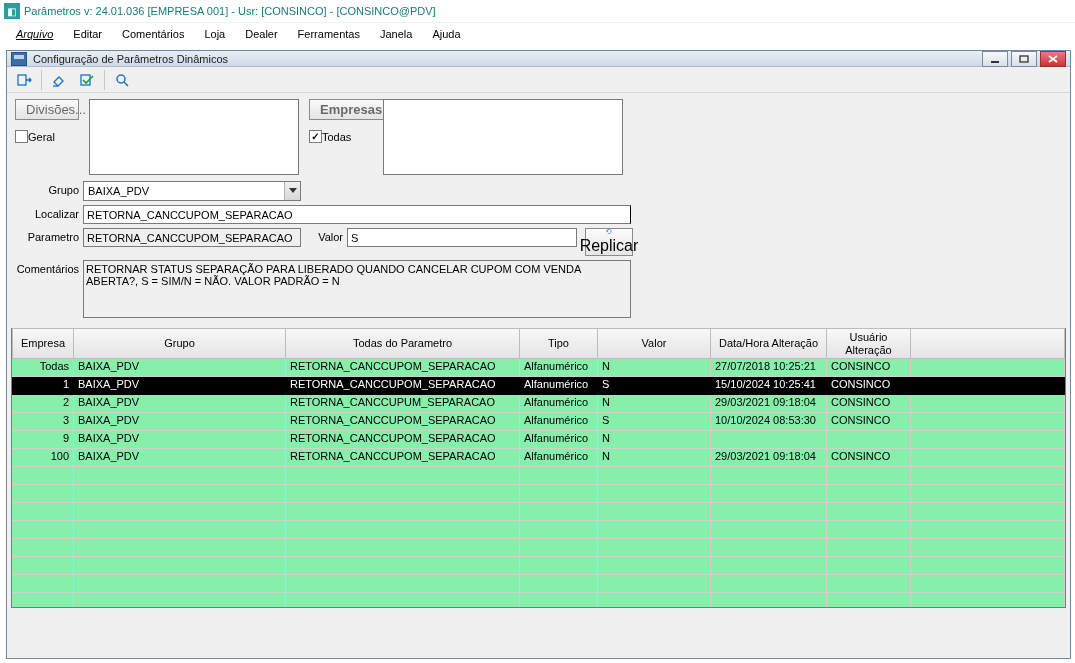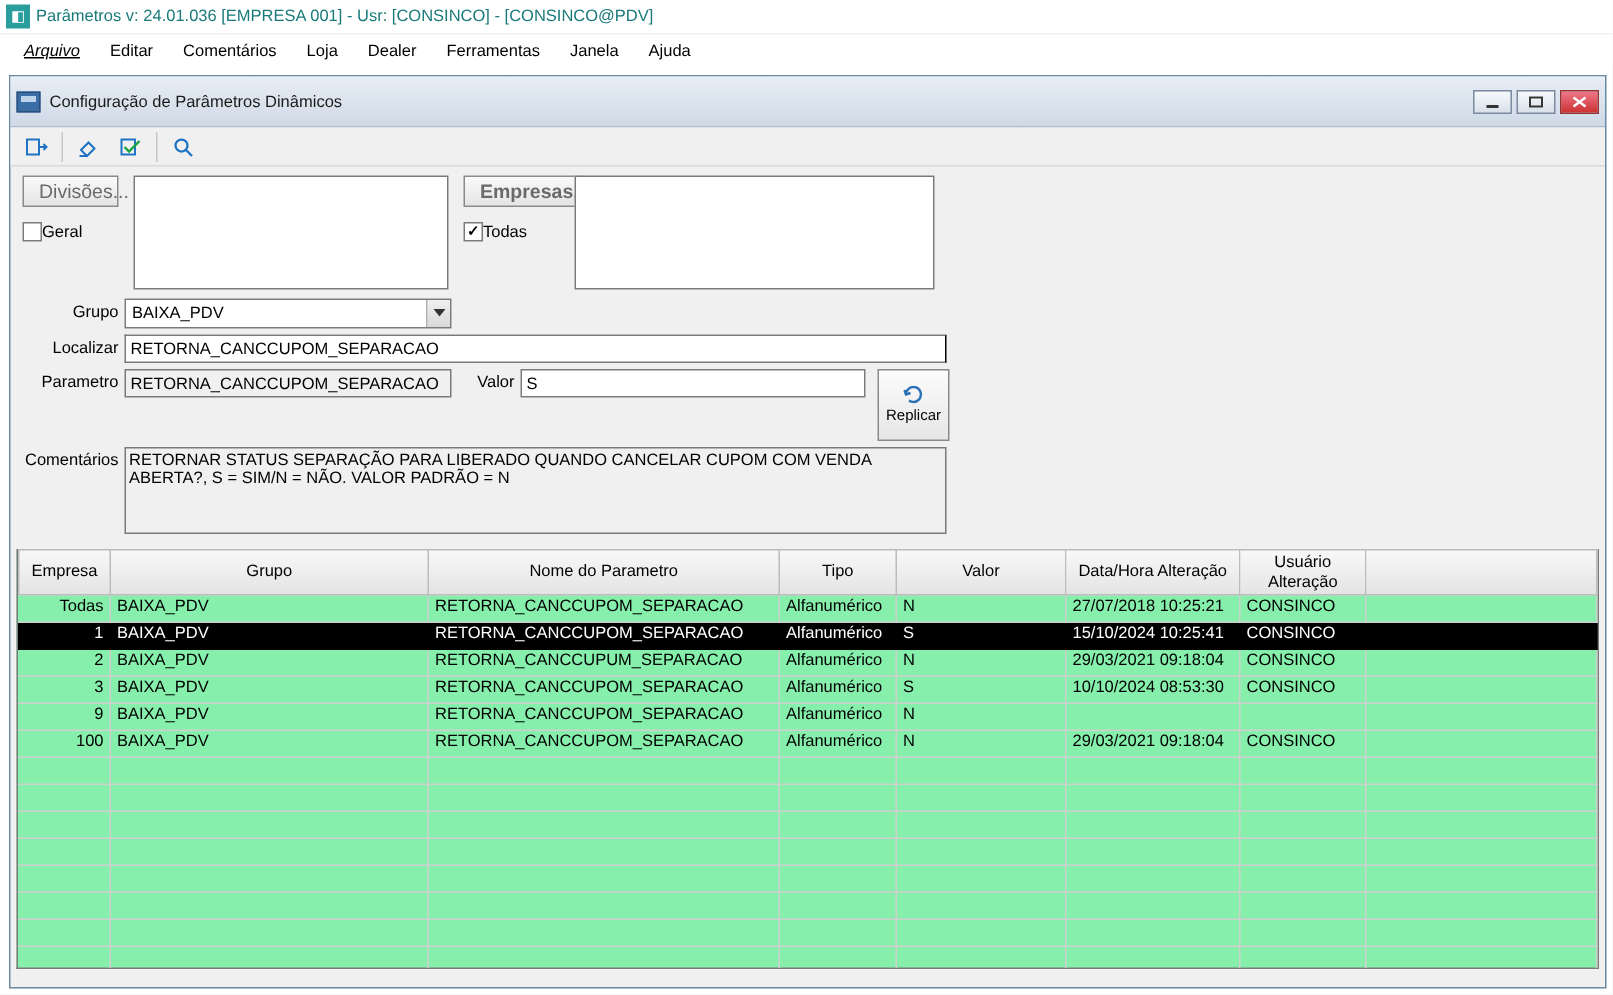--- a/index.html
+++ b/index.html
@@ -52,21 +52,21 @@
   left: 6px; right: 4px; top: 50px; bottom: 4px;
   background: #fff;
 }
 .inner-window {
   position: absolute;
   left: 0; top: 0; right: 0; bottom: 0;
   border: 1px solid #6b8aa3;
   background: #f0f0f0;
 }
 .inner-titlebar {
-  height: 34px;
+  height: 16px;
   background: linear-gradient(to bottom,#e8eef5,#cfd9e6);
   display: flex;
   align-items: center;
   padding: 0 4px;
   border-bottom: 1px solid #b0bccd;
 }
 .inner-titlebar .w-icon {
   width: 16px; height: 14px;
   background: #3b6ea5;
   margin-right: 6px;
@@ -156,25 +156,25 @@
   display: flex; align-items: center;
 }
 .select .sel-text { flex:1; padding: 0 4px; }
 .select .sel-arrow {
   width: 16px; height: 100%;
   background: linear-gradient(to bottom,#f0f0f0,#d8d8d8);
   border-left: 1px solid #b0b0b0;
   display: flex; align-items: center; justify-content: center;
 }
 .replicar-btn {
-  width: 48px; height: 48px;
+  width: 48px; height: 28px;
   border: 1px solid #8a8a8a;
   background: linear-gradient(to bottom,#fcfcfc,#e6e6e6);
   display: flex; flex-direction: column; align-items: center; justify-content: center;
-  font-size: 10px; gap: 3px;
+  font-size: 16px; gap: 3px;
 }
 .replicar-btn svg { display:block; }
 .grid {
   border: 1px solid #7a7a7a;
   border-top: none;
   background: #86efac;
 }
 .grid-head { display: flex; background: #ececec; }
 .grid-head .gh {
   border: 1px solid #bcbcbc;
@@ -348,21 +348,21 @@
       <div class="row">
         <div class="lbl-col">Comentários</div>
         <textarea class="textarea input-readonly" style="width: 548px; height: 58px;">RETORNAR STATUS SEPARAÇÃO PARA LIBERADO QUANDO CANCELAR CUPOM COM VENDA ABERTA?, S = SIM/N = NÃO. VALOR PADRÃO = N</textarea>
       </div>
     </div>
 
     <div class="grid" style="margin:2px 4px 4px 4px;">
       <div class="grid-head">
         <div class="gh c-empresa">Empresa</div>
         <div class="gh c-grupo">Grupo</div>
-        <div class="gh c-nome">Nome do Parametro</div>
+        <div class="gh c-nome">Todas do Parametro</div>
         <div class="gh c-tipo">Tipo</div>
         <div class="gh c-valor">Valor</div>
         <div class="gh c-data">Data/Hora Alteração</div>
         <div class="gh c-usuario">Usuário Alteração</div>
         <div class="gh c-rest"></div>
       </div>
       <div class="grid-body" id="grid-body">
           <div class="grid-row">
             <div class="gc c-empresa">Todas</div>
             <div class="gc c-grupo">BAIXA_PDV</div>

